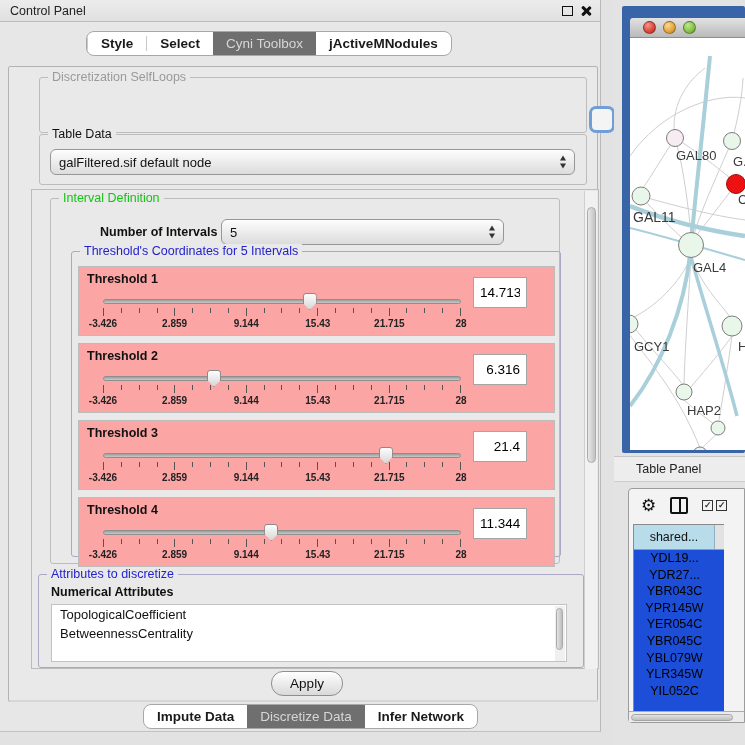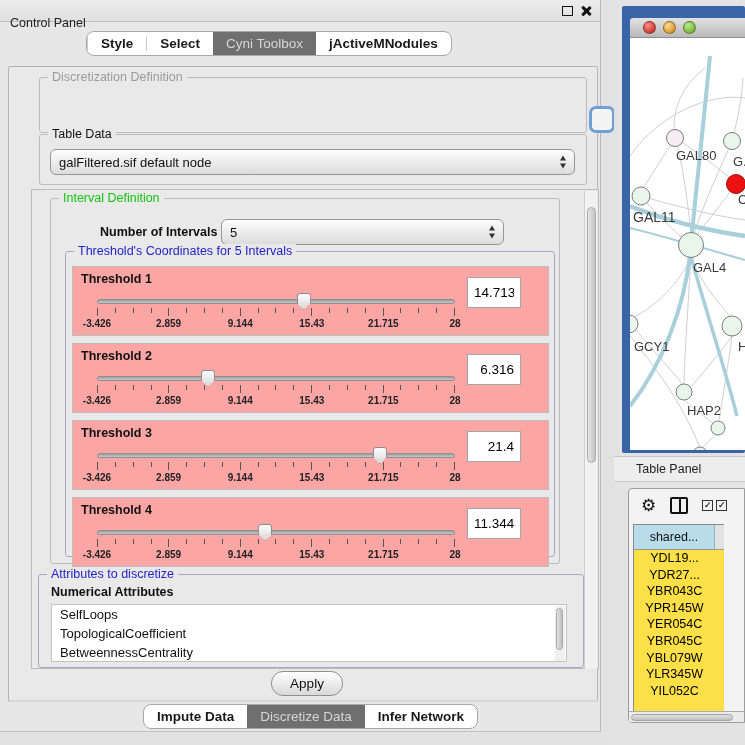--- a/index.html
+++ b/index.html
@@ -3,21 +3,21 @@
 <meta charset="utf-8">
 <style>
   * { margin:0; padding:0; box-sizing:border-box; }
   html,body { width:745px; height:745px; }
   body { font-family:"Liberation Sans", sans-serif; background:#e2e2e2; position:relative; overflow:hidden; }
   .abs { position:absolute; }
 
   
   .control-panel { left:0; top:0; width:601px; height:732px; background:#e7e7e7; border-right:1px solid #b9b9b9; border-bottom:1px solid #c2c2c2; }
   .cp-titlebar { left:0; top:0; width:100%; height:22px; background:linear-gradient(#ececec,#e0e0e0); border-bottom:1px solid #bdbdbd; }
-  .cp-title { left:10px; top:16px; font-size:12.5px; color:#222; }
+  .cp-title { left:10px; top:4px; font-size:12.5px; color:#222; }
   .float-icon { left:562px; top:6px; width:11px; height:10px; border:1.6px solid #111; }
   .close-icon { left:580px; top:5px; width:12px; height:12px; }
   .close-icon::before,.close-icon::after { content:""; position:absolute; left:5px; top:0; width:2.6px; height:12px; background:#111; border-radius:1px; }
   .close-icon::before { transform:rotate(45deg); }
   .close-icon::after { transform:rotate(-45deg); }
 
   
   .tabstrip { display:flex; align-items:stretch; background:#fff; border:1px solid #a8a8a8; border-radius:8px; overflow:hidden; height:25px; }
   .tabstrip .tab { display:flex; align-items:center; padding:0 13px; font-size:13.5px; color:#1a1a1a; font-weight:bold; white-space:nowrap; }
   .tabstrip .tab.selected { background:#6f6f6f; color:#d6d6d6; font-weight:normal; }
@@ -54,21 +54,21 @@
   
   .scroll-panel { left:22px; top:122px; width:568px; height:480px; background:#e9e9e9; border:1px solid #bcbcbc; }
   .sp-scrollbar { right:1px; top:1px; width:13px; height:478px; background:#f1f1f1; border-left:1px solid #cfcfcf; }
   .sp-thumb { left:1.5px; top:16px; width:9px; height:256px; border-radius:5px; background:linear-gradient(90deg,#e8e8e8,#c2c2c2); border:1px solid #ababab; }
 
   .interval-group { left:18px; top:8px; width:510px; height:366px; }
   .interval-group > .group-title { color:#14c314; }
   .noi-label { position:absolute; left:28px; top:26px; font-size:12.5px; font-weight:bold; color:#111;padding-left:21px; }
   .noi-combo { left:170px; top:20px; width:283px; height:24px; }
 
-  .thresholds-group { left:14px; top:52px; width:490px; height:306px; border-color:#a9a9c6; }
+  .thresholds-group { left:20px; top:52px; width:490px; height:306px; border-color:#a9a9c6; }
   .thresholds-group > .group-title { color:#2222cc; }
 
   .threshold { position:absolute; left:6px; width:477px; height:70px; background:#fca5a5; border:1px solid #bcbcbc; }
   .th-label { position:absolute; left:8px; top:5px; font-size:12.5px; font-weight:bold; color:#111; }
   .slider { position:absolute; left:24px; top:26px; width:358px; height:40px; }
   .track { position:absolute; left:0; top:6px; width:100%; height:5px; border-radius:3px; background:linear-gradient(#9d9d9d,#c9c9c9); border:1px solid #8e8e8e; }
   .thumb { position:absolute; top:0; width:14px; height:17px; margin-left:-7px; background:linear-gradient(#fdfdfd,#d7d7d7); border:1px solid #8a8a8a; border-radius:3px 3px 0 0; clip-path:polygon(0 0,100% 0,100% 58%,50% 100%,0 58%); }
   .ticks { position:absolute; left:0; top:15px; width:100%; height:9px; display:flex; justify-content:space-between; align-items:flex-start; }
   .tick { width:1px; height:5px; background:#555; }
   .tick.major { height:8px; }
@@ -101,21 +101,21 @@
   .table-panel-bar { left:0px; top:456px; width:131px; height:26px; background:#ededed; border-top:1px solid #c6c6c6; border-bottom:1px solid #cccccc; }
   .table-panel-title { left:22px; top:5px; font-size:12.5px; color:#222; }
 
   .table-window { left:14px; top:488px; width:117px; height:235px; background:#f3f3f3; border:1px solid #9c9c9c; border-radius:4px 0 0 4px; }
   .tw-toolbar { position:absolute; left:0; top:0; width:100%; height:33px; display:flex; align-items:center; gap:14px; padding-left:12px; }
   .gear-glyph { font-size:17px; color:#111; line-height:17px; }
   .columns-glyph { width:18px; height:17px; border:2px solid #111; border-radius:2px; position:relative; }
   .columns-glyph::after { content:""; position:absolute; left:50%; top:0; width:2px; height:100%; background:#111; }
   .checkbox-glyph { width:11px; height:11px; border:1.5px solid #333; font-size:9px; line-height:9px; text-align:center; color:#333; font-weight:bold; }
   .cb-pair { display:flex; gap:3px; }
-  .tw-table { position:absolute; left:4px; top:35px; width:91px; height:188px; background:#fde047; border:1px solid #8a8a8a; border-right:none; overflow:hidden; }
+  .tw-table { position:absolute; left:4px; top:35px; width:91px; height:188px; background:#1d4ed8; border:1px solid #8a8a8a; border-right:none; overflow:hidden; }
   .tw-header { display:flex; height:25px; border-bottom:1px solid #9a9a9a; }
   .tw-header .hc1 { width:85px; background:#b9dcea; border-right:1px solid #8fb2c2; font-size:12.5px; color:#111; text-align:center; line-height:25px; overflow:hidden; white-space:nowrap; }
   .tw-header .hc2 { flex:1; background:#e2e2e2; font-size:12.5px; color:#111; line-height:25px; padding-left:9px; overflow:hidden; white-space:nowrap; }
   .tw-row { display:flex; height:16.6px; font-size:12.5px; color:#000; }
   .tw-row .c1 { width:85px; text-align:center; line-height:16.6px; white-space:nowrap; overflow:hidden; }
   .tw-row .c2 { flex:1; line-height:16.6px; padding-left:9px; white-space:nowrap; overflow:hidden; }
   .tw-hscroll { position:absolute; left:0; bottom:0; width:100%; height:11px; background:#ececec; border-top:1px solid #ababab; }
   .tw-hthumb { position:absolute; left:2px; top:1.5px; width:102px; height:7px; border-radius:4px; background:linear-gradient(#e2e2e2,#bfbfbf); border:1px solid #a5a5a5; }
 </style>
 </head>
@@ -142,21 +142,21 @@
         <span>Cyni Toolbox</span>
       </div>
       <div class="tab">
         <span>jActiveMNodules</span>
       </div>
     </div>
 
   <div class="abs outer-panel">
 
     <div class="groupbox disc-algo">
-      <div class="group-title">Discretization Definition</div>
+      <div class="group-title">Discretization SelfLoops</div>
       <div class="abs focus-ring"></div>
     </div>
 
 
     <div class="groupbox table-data">
       <div class="group-title">Table Data</div>
       <div class="combo td-combo">
         <span>galFiltered.sif default node</span>
         <span class="spinners">
             <span class="tri-up"></span>
@@ -344,21 +344,20 @@
         </div>
       </div>
 
       <div class="groupbox attributes-group">
         <div class="group-title">Attributes to discretize</div>
         <div class="num-attr-label">Numerical Attributes</div>
         <div class="attr-list" id="attr-list">
           <div class="attr-scrollbar">
               <div class="attr-thumb"></div>
             </div>
-        <div class="attr-item">SelfLoops</div>
             <div class="attr-item">TopologicalCoefficient</div>
             <div class="attr-item">BetweennessCentrality</div>
           </div>
       </div>
 
       <div class="sp-scrollbar abs">
           <div class="abs sp-thumb"></div>
         </div>
     </div>
 

